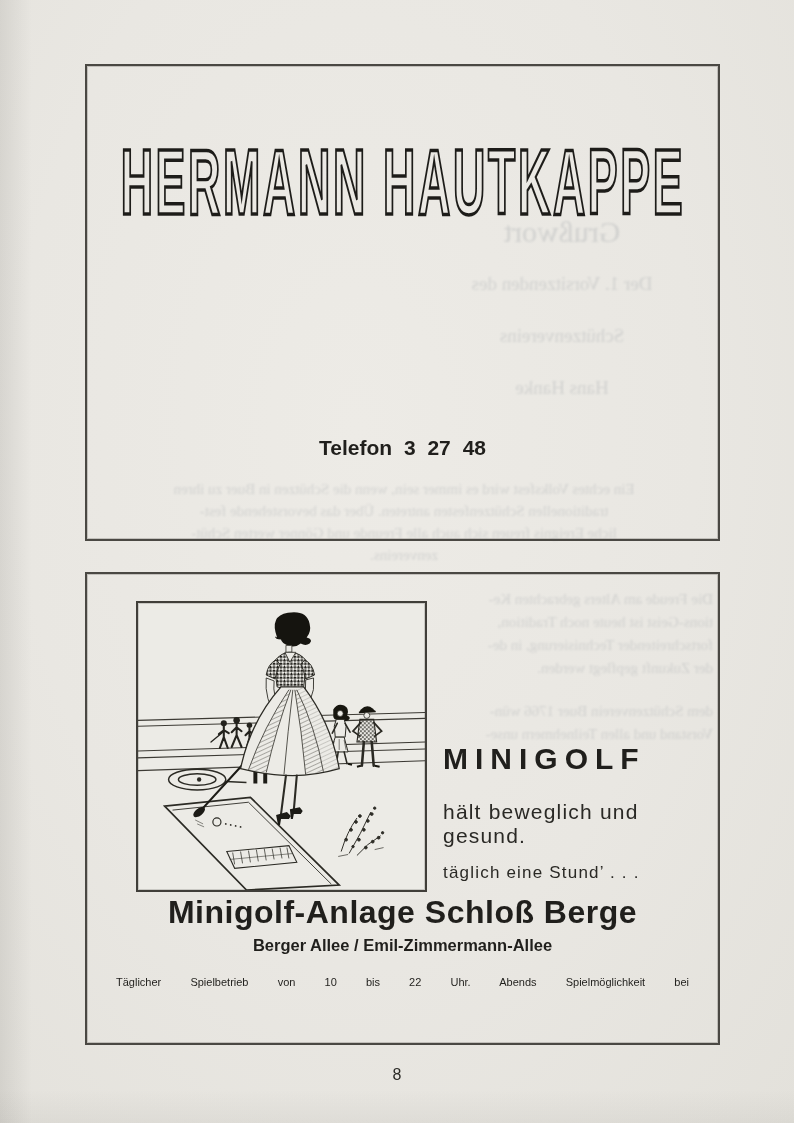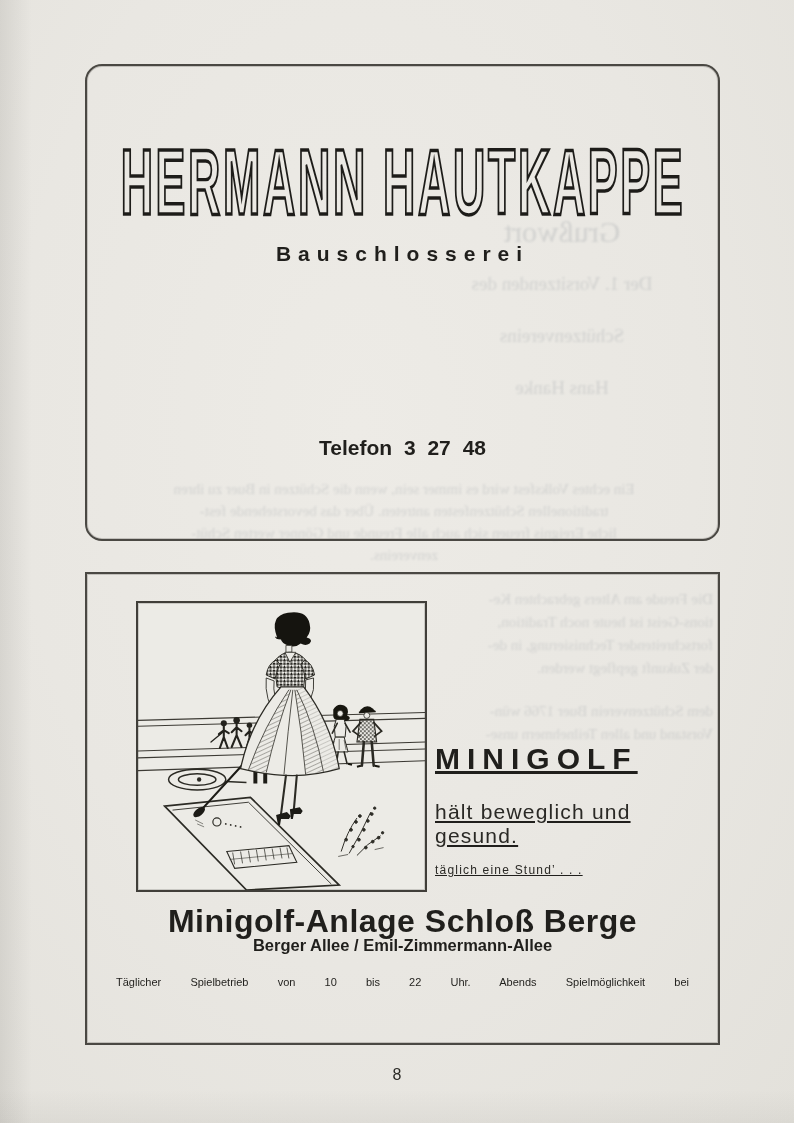--- a/index.html
+++ b/index.html
@@ -12,21 +12,21 @@
   .page::before{
     content:""; position:absolute; inset:0; pointer-events:none;
     background: linear-gradient(90deg, rgba(60,58,52,.10) 0%, rgba(60,58,52,0) 4%),
                 linear-gradient(0deg, rgba(60,58,52,.05) 0%, rgba(60,58,52,0) 3%);
   }
   .ad-box {
     position:absolute; left:85px; width:635px;
     border:2px solid #4a4843;
     box-shadow: inset 0 0 0 1px rgba(74,72,67,.25);
   }
-  .box-hautkappe { top:64px; height:477px;border-radius:17px; }
+  .box-hautkappe { top:64px; height:477px; }
   .box-minigolf  { top:572px; height:473px; }
 
   .abs { position:absolute; }
   .center { left:0; right:0; text-align:center; }
 
   
   .company-svg { position:absolute; left:0; top:68px; width:100%; height:100px; }
   .company-svg text {
     font-family:"Liberation Sans", sans-serif; font-weight:bold;
     letter-spacing:3px;
@@ -36,25 +36,25 @@
   .address-line .city { letter-spacing:5px; margin-right:10px; }
   .phone { top:370px; font-weight:bold; font-size:21px; word-spacing:6px; }
 
   
   .illu-frame {
     position:absolute; left:49px; top:27px; width:291px; height:291px;
     border:2px solid #403e39; background:#ecebe6;
     box-shadow: inset 0 0 0 1px rgba(64,62,57,.2);
   }
   .illu-frame svg { display:block; width:100%; height:100%; }
-  .minigolf-block { position:absolute; left:348px; top:168px; width:270px;text-decoration:underline; }
+  .minigolf-block { position:absolute; left:356px; top:168px; width:270px; }
   .minigolf-title { font-weight:bold; font-size:30px; letter-spacing:7px; }
   .slogan1 { margin-top:24px; font-size:21px; letter-spacing:1.2px; color:#2a2925; }
-  .slogan2 { margin-top:15px; font-size:12px; letter-spacing:1.2px; color:#2a2925; }
-  .facility { top:329px; font-weight:bold; font-size:32px; letter-spacing:.5px; }
+  .slogan2 { margin-top:15px; font-size:17px; letter-spacing:1.2px; color:#2a2925; }
+  .facility { top:320px; font-weight:bold; font-size:32px; letter-spacing:.5px; }
   .facility-address { top:362px; font-weight:bold; font-size:16.5px; }
   .details { position:absolute; left:29px; right:29px; top:392px; font-weight:normal; font-size:11px; }
   .details div { text-align:justify; text-align-last:justify; line-height:33px; white-space:normal; }
 
   .page-number { position:absolute; left:0; right:0; top:1066px; text-align:center; font-size:16px; color:#2c2b27; }
 
   
   .ghost {
     position:absolute; transform:scaleX(-1); filter:blur(1px); opacity:.16;
     color:#4e5a68; font-family:"Liberation Serif", serif; pointer-events:none;
@@ -76,21 +76,20 @@
       <div class="big">Grußwort</div>
       <div>Der 1. Vorsitzenden des</div>
       <div>Schützenvereins</div>
       <div>Hans Hanke</div>
     </div>
 
     <svg class="company-svg" viewBox="0 0 635 100">
       <text x="0" y="0" transform="translate(318,80) scale(0.9,1.85)" text-anchor="middle" font-size="50" fill="none" stroke="#1d1c19" stroke-width="1.9">HERMANN HAUTKAPPE</text>
     </svg>
 
-    <div class="abs center trade">Bauschlosserei</div>
 
 
     <div class="abs center phone">Telefon 3 27 48</div>
 
     <div class="ghost ghost-b1">
       <div>Ein echtes Volksfest wird es immer sein, wenn die Schützen in Buer zu ihren</div>
       <div>traditionellen Schützenfesten antreten. Über das bevorstehende fest-</div>
       <div>liche Ereignis freuen sich auch alle Freunde und Gönner werten Schüt-</div>
       <div>zenvereins.</div>
     </div>

